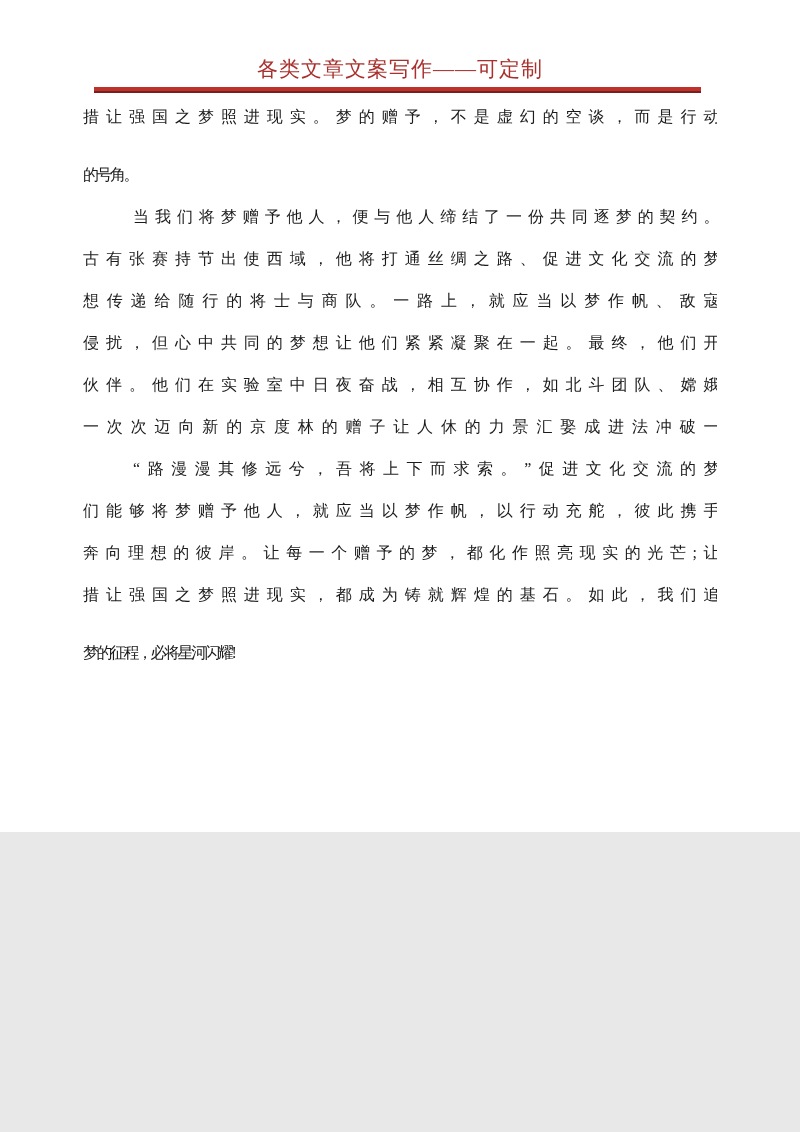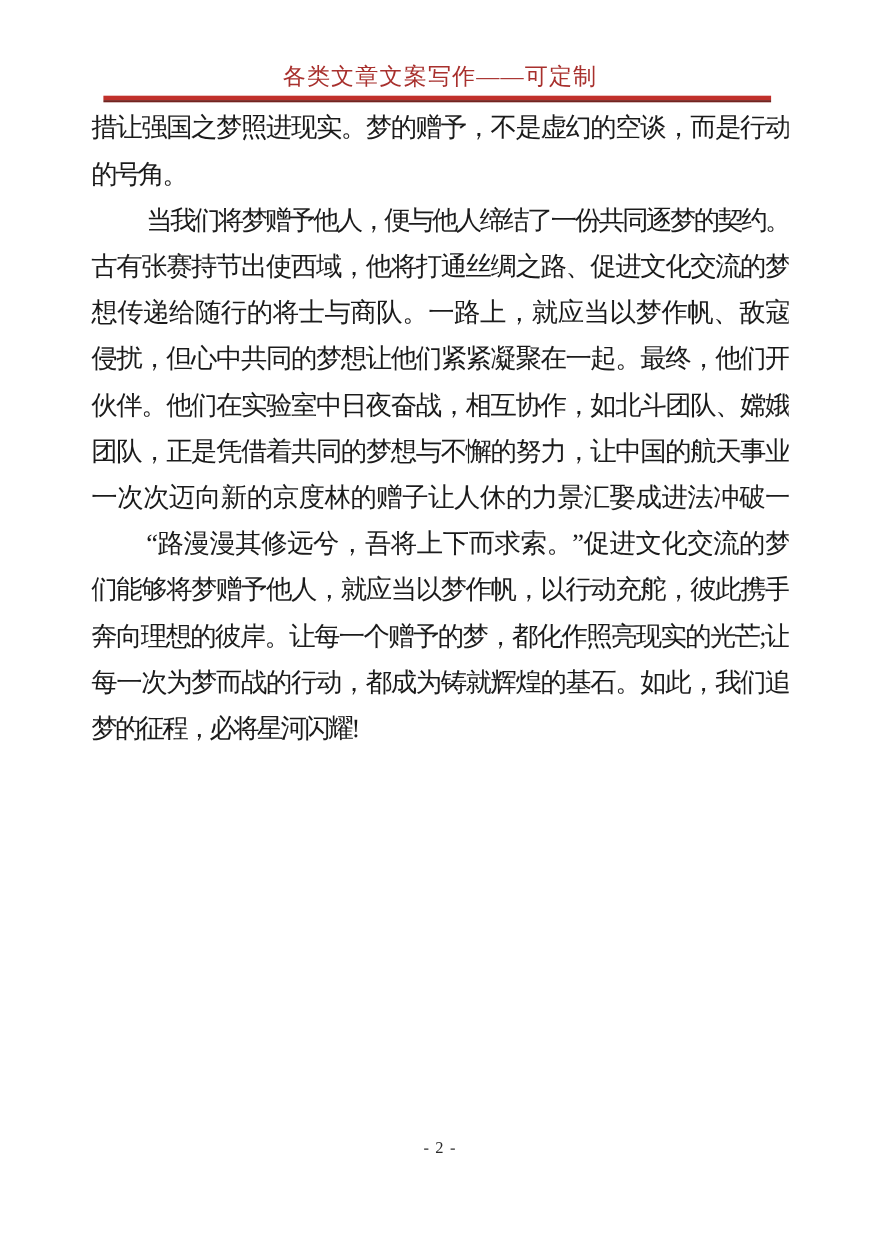--- a/index.html
+++ b/index.html
@@ -1,19 +1,19 @@
 <!DOCTYPE html>
 <html><head>
 <meta charset="utf-8">
 <style>
   html,body { margin:0; padding:0; background:#e8e8e8; }
   .page {
     position: relative;
     width: 800px;
-    height: 1132px;
+    height: 832px;
     margin: 0 auto;
     background: #ffffff;
     font-family: "Liberation Serif", "DejaVu Serif", serif;
     overflow: hidden;
   }
   .header-title {
     position: absolute;
     top: 56px;
     left: 0;
     width: 100%;
@@ -32,34 +32,35 @@
     height: 0;
     border-top: 4px solid #c1302b;
     border-bottom: 2px solid #73231f;
   }
   .body-text {
     position: absolute;
     top: 96px;
     left: 83px;
     width: 634px;
     color: #1b1b1b;
-    font-size: 24px;
+    font-size: 16px;
     letter-spacing: -2.5px;
   }
   .paragraph { margin: 0; }
   .tline {
     height: 42px;
     line-height: 42px;
     overflow: hidden;
     text-align: justify;
     text-align-last: justify;
   }
   .tline.el {
     text-align: center;
     text-align-last: left;
+    margin-top: 16px;
   }
   .tline.indent { text-indent: 50px; }
   .page-number {
     position: absolute;
     top: 1036px;
     left: 0;
     width: 100%;
     text-align: center;
     font-size: 15px;
     letter-spacing: 1px;
@@ -81,29 +82,28 @@
       <div class="tline">措让强国之梦照进现实。梦的赠予，不是虚幻的空谈，而是行动</div>
       <div class="tline el">的号角。</div>
     </div>
 
     <div class="paragraph">
       <div class="tline indent">当我们将梦赠予他人，便与他人缔结了一份共同逐梦的契约。</div>
       <div class="tline">古有张赛持节出使西域，他将打通丝绸之路、促进文化交流的梦</div>
       <div class="tline">想传递给随行的将士与商队。一路上，就应当以梦作帆、敌寇</div>
       <div class="tline">侵扰，但心中共同的梦想让他们紧紧凝聚在一起。最终，他们开</div>
       <div class="tline">伙伴。他们在实验室中日夜奋战，相互协作，如北斗团队、嫦娥</div>
-      <div class="tline">团队，正是凭借着共同的梦想与不懈的努力，让中国的航天事业</div>
       <div class="tline">一次次迈向新的京度林的赠子让人休的力景汇娶成进法冲破一</div>
     </div>
 
     <div class="paragraph">
       <div class="tline indent">“路漫漫其修远兮，吾将上下而求索。”促进文化交流的梦</div>
       <div class="tline">们能够将梦赠予他人，就应当以梦作帆，以行动充舵，彼此携手</div>
       <div class="tline">奔向理想的彼岸。让每一个赠予的梦，都化作照亮现实的光芒;让</div>
-      <div class="tline">每一次为梦而战的行动，都成为铸就辉煌的基石。如此，我们追</div>
+      <div class="tline">措让强国之梦照进现实，都成为铸就辉煌的基石。如此，我们追</div>
       <div class="tline el">梦的征程，必将星河闪耀!</div>
     </div>
 
   </div>
 
   <div class="page-number">- 2 -</div>
 
 </div>
 
 </body></html>

